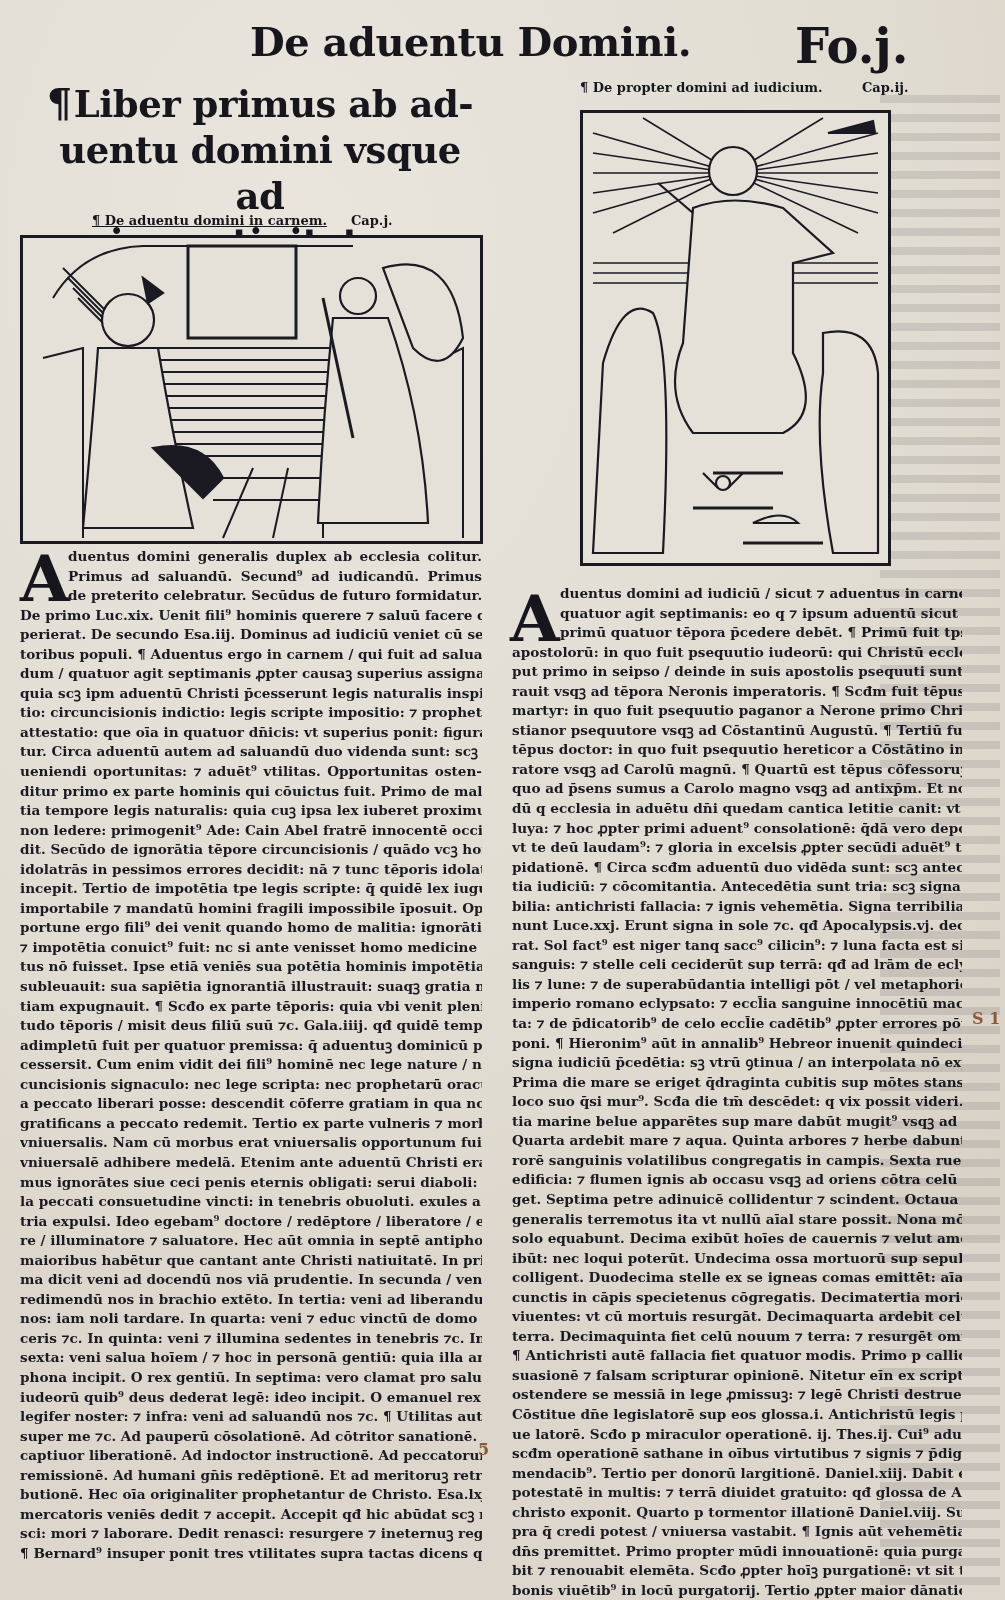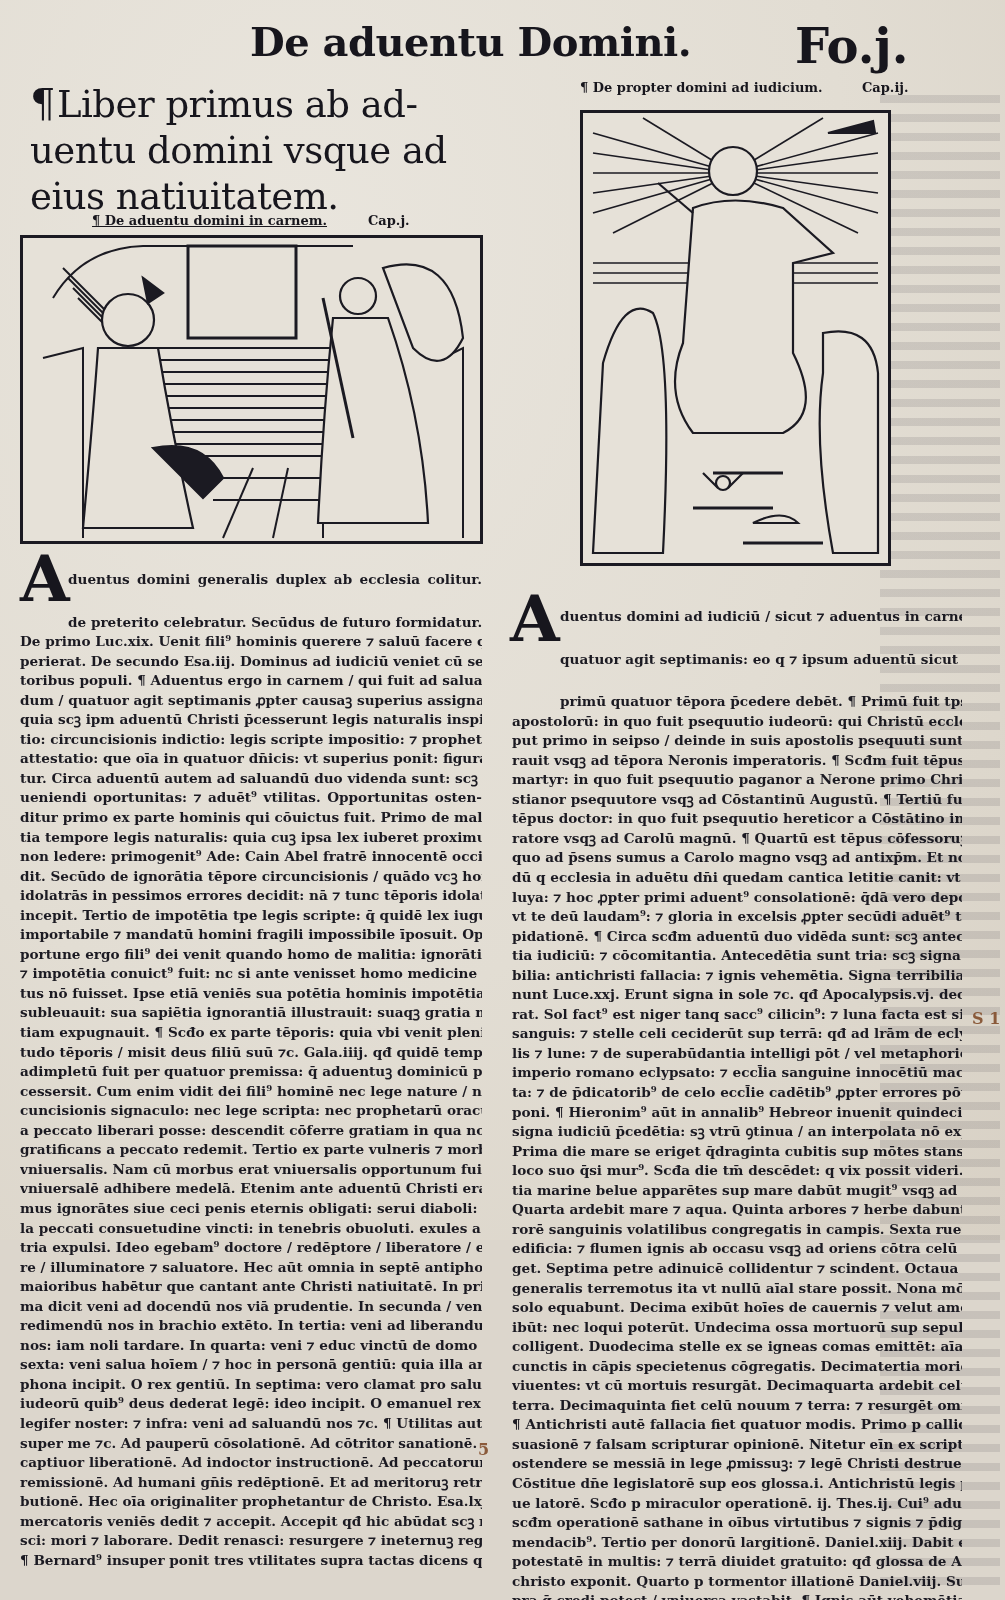--- a/index.html
+++ b/index.html
@@ -5,53 +5,53 @@
   html,body{margin:0;padding:0;}
   body{width:1005px;height:1600px;overflow:hidden;background:#dcd6cc;}
   .page{position:relative;width:1005px;height:1240px;background:#e4dfd6;
     background-image:radial-gradient(ellipse at 30% 20%,#e9e5dd 0%,#e2ddd3 55%,#d8d1c5 100%);
     color:#1b1a22;font-family:"DejaVu Serif",serif;}
   .bleed{position:absolute;left:880px;top:95px;width:120px;height:1490px;opacity:.13;
     background:repeating-linear-gradient(180deg,#3a3540 0 8px,transparent 8px 19px);}
   .running-head{position:absolute;left:250px;top:18px;font-family:"DejaVu Serif",serif;
     font-weight:bold;font-size:40px;letter-spacing:-0.5px;color:#17161d;white-space:nowrap;}
   .folio{position:absolute;left:795px;top:18px;font-weight:bold;font-size:48px;color:#17161d;}
-  .book-title{position:absolute;left:30px;top:80px;width:460px;text-align:left;
-    font-weight:normal;font-size:37px;line-height:46px;color:#17161d;letter-spacing:-0.5px;}
+  .book-title{position:absolute;left:30px;top:80px;width:460px;text-align:center;
+    font-weight:bold;font-size:37px;line-height:46px;color:#17161d;letter-spacing:-0.5px;}
   .book-title .pilcrow{font-size:40px;margin-right:2px;}
   .rubric{position:absolute;font-weight:bold;font-size:13px;color:#17161d;white-space:nowrap;}
   .rubric .cap{position:absolute;}
   .woodcut{position:absolute;border:3px solid #1b1a22;background:#e6e1d8;overflow:hidden;}
   .woodcut svg{display:block;width:100%;height:100%;}
   .col{position:absolute;font-family:"DejaVu Serif",serif;font-weight:bold;
     font-size:13.6px;line-height:19.55px;color:#1b1a22;text-align:justify;}
   .col .ln{display:block;white-space:nowrap;overflow:hidden;text-align-last:justify;height:19.55px;}
   .dropcap{position:absolute;font-family:"DejaVu Serif",serif;font-weight:bold;
     font-size:64px;line-height:60px;color:#17161d;}
-  .indent{padding-left:48px;margin-top:23px;}
+  .indent{padding-left:48px;}
   .marg{position:absolute;font-weight:bold;font-size:16px;color:#8a5a3a;}
 </style>
 </head>
 <body>
 
 <div class="page">
   <div class="bleed"></div>
 
   <div class="running-head">De aduentu Domini.</div>
   <div class="folio">Fo.j.</div>
 
   <div class="book-title">
     <div><span class="pilcrow">¶</span><span>Liber primus ab ad-</span></div>
     <div>uentu domini vsque ad</div>
     <div>eius natiuitatem.</div>
   </div>
 
   <div class="rubric" style="left:92px;top:213px;text-decoration:underline;">
     <span>¶ De aduentu domini in carnem.</span>
-    <span class="cap" style="left:276px;">Cap.j.</span>
+    <span class="cap" style="left:259px;">Cap.j.</span>
   </div>
 
   <div class="rubric" style="left:580px;top:80px;">
     <span>¶ De propter domini ad iudicium.</span>
     <span class="cap" style="left:282px;">Cap.ij.</span>
   </div>
 
   <div class="woodcut" style="left:20px;top:235px;width:457px;height:303px;">
     <svg viewBox="0 0 457 303" preserveAspectRatio="none">
       <g stroke="#1b1a22" fill="none" stroke-width="2">
@@ -128,20 +128,21 @@
         <path d="M120 360 L135 375 M160 360 L145 375"></path>
         <path d="M170 410 Q200 395 215 410 Z"></path>
         <path d="M245 20 L290 8 L292 20 Z" fill="#1b1a22"></path>
       </g>
     </svg>
   </div>
 
   <div class="dropcap" style="left:20px;top:549px;">A</div>
   <div class="col" style="left:20px;top:547px;width:462px;">
     <span class="ln indent">duentus domini generalis duplex ab ecclesia colitur.</span>
+    <span class="ln indent">Primus ad saluandū. Secund⁹ ad iudicandū. Primus</span>
     <span class="ln indent">de preterito celebratur. Secūdus de futuro formidatur.</span>
     <span class="ln">De primo Luc.xix. Uenit fili⁹ hominis querere ⁊ saluū facere qđ</span>
     <span class="ln">perierat. De secundo Esa.iij. Dominus ad iudiciū veniet cū sena-</span>
     <span class="ln">toribus populi. ¶ Aduentus ergo in carnem / qui fuit ad saluan-</span>
     <span class="ln">dum / quatuor agit septimanis ꝓpter causaꝫ superius assignatā:</span>
     <span class="ln">quia scꝫ ipm aduentū Christi p̄cesserunt legis naturalis inspira</span>
     <span class="ln">tio: circuncisionis indictio: legis scripte impositio: ⁊ prophetie</span>
     <span class="ln">attestatio: que oīa in quatuor dn̄icis: vt superius ponit: figuran-</span>
     <span class="ln">tur. Circa aduentū autem ad saluandū duo videnda sunt: scꝫ ad-</span>
     <span class="ln">ueniendi oportunitas: ⁊ aduēt⁹ vtilitas. Opportunitas osten-</span>
@@ -166,20 +167,21 @@
     <span class="ln">vniuersalis. Nam cū morbus erat vniuersalis opportunum fuit</span>
     <span class="ln">vniuersalē adhibere medelā. Etenim ante aduentū Christi era-</span>
     <span class="ln">mus ignorātes siue ceci penis eternis obligati: serui diaboli: ma</span>
     <span class="ln">la peccati consuetudine vincti: in tenebris obuoluti. exules a pa-</span>
     <span class="ln">tria expulsi. Ideo egebam⁹ doctore / redēptore / liberatore / eductore</span>
     <span class="ln">re / illuminatore ⁊ saluatore. Hec aūt omnia in septē antiphonis</span>
     <span class="ln">maioribus habētur que cantant ante Christi natiuitatē. In pri-</span>
     <span class="ln">ma dicit veni ad docendū nos viā prudentie. In secunda / veni ad</span>
     <span class="ln">redimendū nos in brachio extēto. In tertia: veni ad liberandum</span>
     <span class="ln">nos: iam noli tardare. In quarta: veni ⁊ educ vinctū de domo car</span>
+    <span class="ln">ceris ⁊c. In quinta: veni ⁊ illumina sedentes in tenebris ⁊c. In</span>
     <span class="ln">sexta: veni salua hoīem / ⁊ hoc in personā gentiū: quia illa anti-</span>
     <span class="ln">phona incipit. O rex gentiū. In septima: vero clamat pro salute</span>
     <span class="ln">iudeorū quib⁹ deus dederat legē: ideo incipit. O emanuel rex et</span>
     <span class="ln">legifer noster: ⁊ infra: veni ad saluandū nos ⁊c. ¶ Utilitas autē</span>
     <span class="ln">super me ⁊c. Ad pauperū cōsolationē. Ad cōtritor sanationē. Ad</span>
     <span class="ln">captiuor liberationē. Ad indoctor instructionē. Ad peccatorum</span>
     <span class="ln">remissionē. Ad humani gn̄is redēptionē. Et ad meritoruꝫ retri-</span>
     <span class="ln">butionē. Hec oīa originaliter prophetantur de Christo. Esa.lxj.</span>
     <span class="ln">mercatoris veniēs dedit ⁊ accepit. Accepit qđ hic abūdat scꝫ na-</span>
     <span class="ln">sci: mori ⁊ laborare. Dedit renasci: resurgere ⁊ ineternuꝫ regnare.</span>

